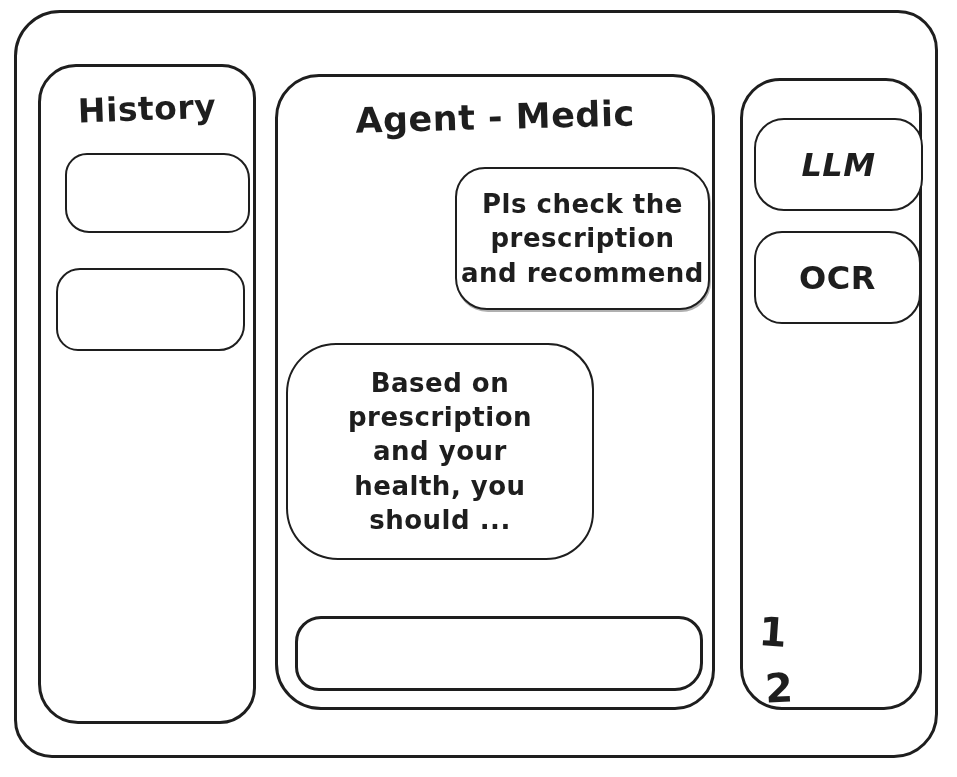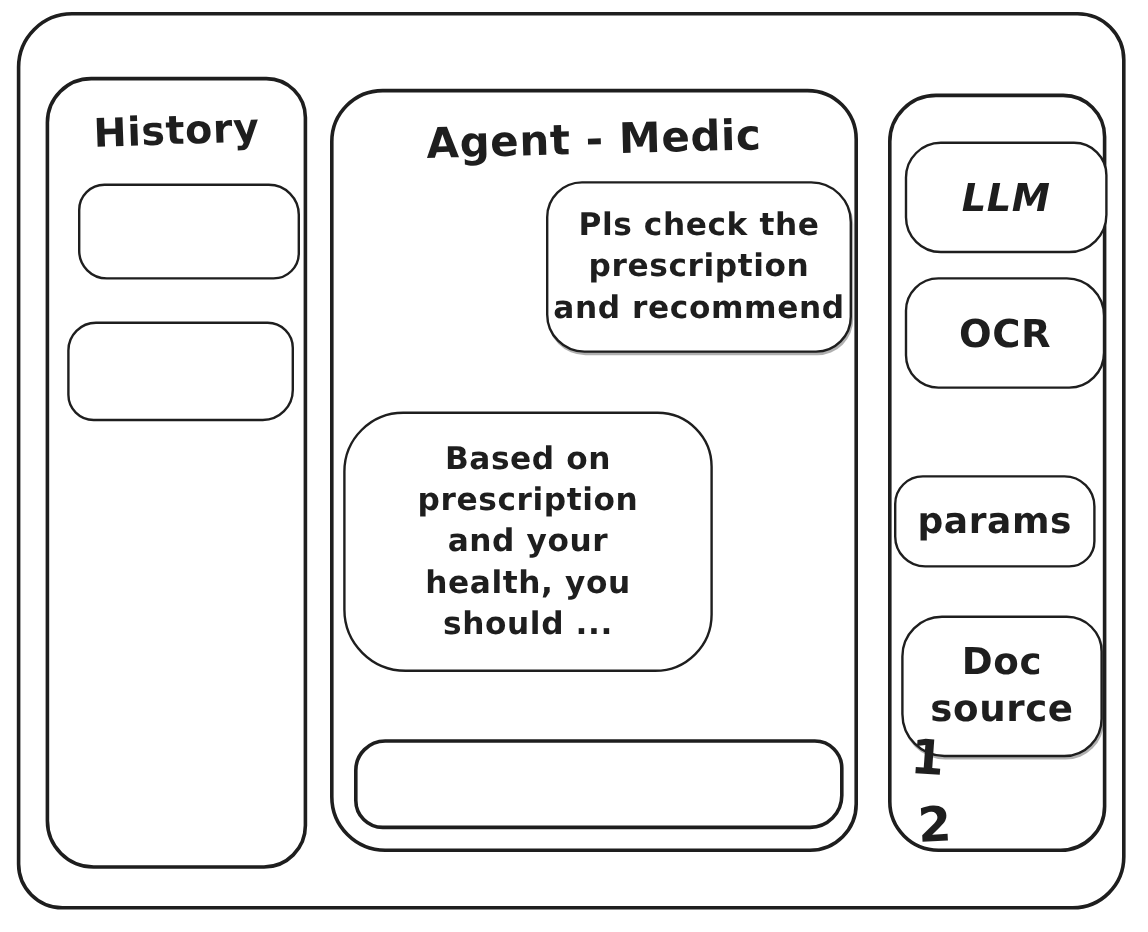--- a/index.html
+++ b/index.html
@@ -87,21 +87,21 @@
   .bubble {
     display: flex;
     align-items: center;
     justify-content: center;
     text-align: center;
     font-size: 26px;
     line-height: 1.32;
     white-space: pre-line;
   }
   .bubble-user {
-    left: 177px; top: 74px;
+    left: 177px; top: 90px;
     width: 255px; height: 143px;
     border-radius: 30px 34px 30px 32px;
   }
   .bubble-assistant {
     left: 8px; top: 266px;
     width: 308px; height: 217px;
     border-radius: 50px 46px 48px 52px;
   }
   .chat-input {
     position: absolute;
@@ -191,20 +191,17 @@
 and your
 health, you
 should ...</div>
 
     <input class="chat-input" type="text" placeholder="" style="">
   </div>
 
   <div class="sketch tools-panel">
     <div class="sketch thin tool-btn tool-ocr">OCR</div>
     <div class="sketch thin tool-btn tool-llm">LLM</div>
-    <div class="sketch thin tool-btn tool-params">params</div>
-    <div class="sketch thin dbl tool-btn tool-docsource">Doc
-source</div>
     <div class="doc-item doc-item-1">1</div>
     <div class="doc-item doc-item-2">2</div>
   </div>
 
 </div>
 
 </body></html>

